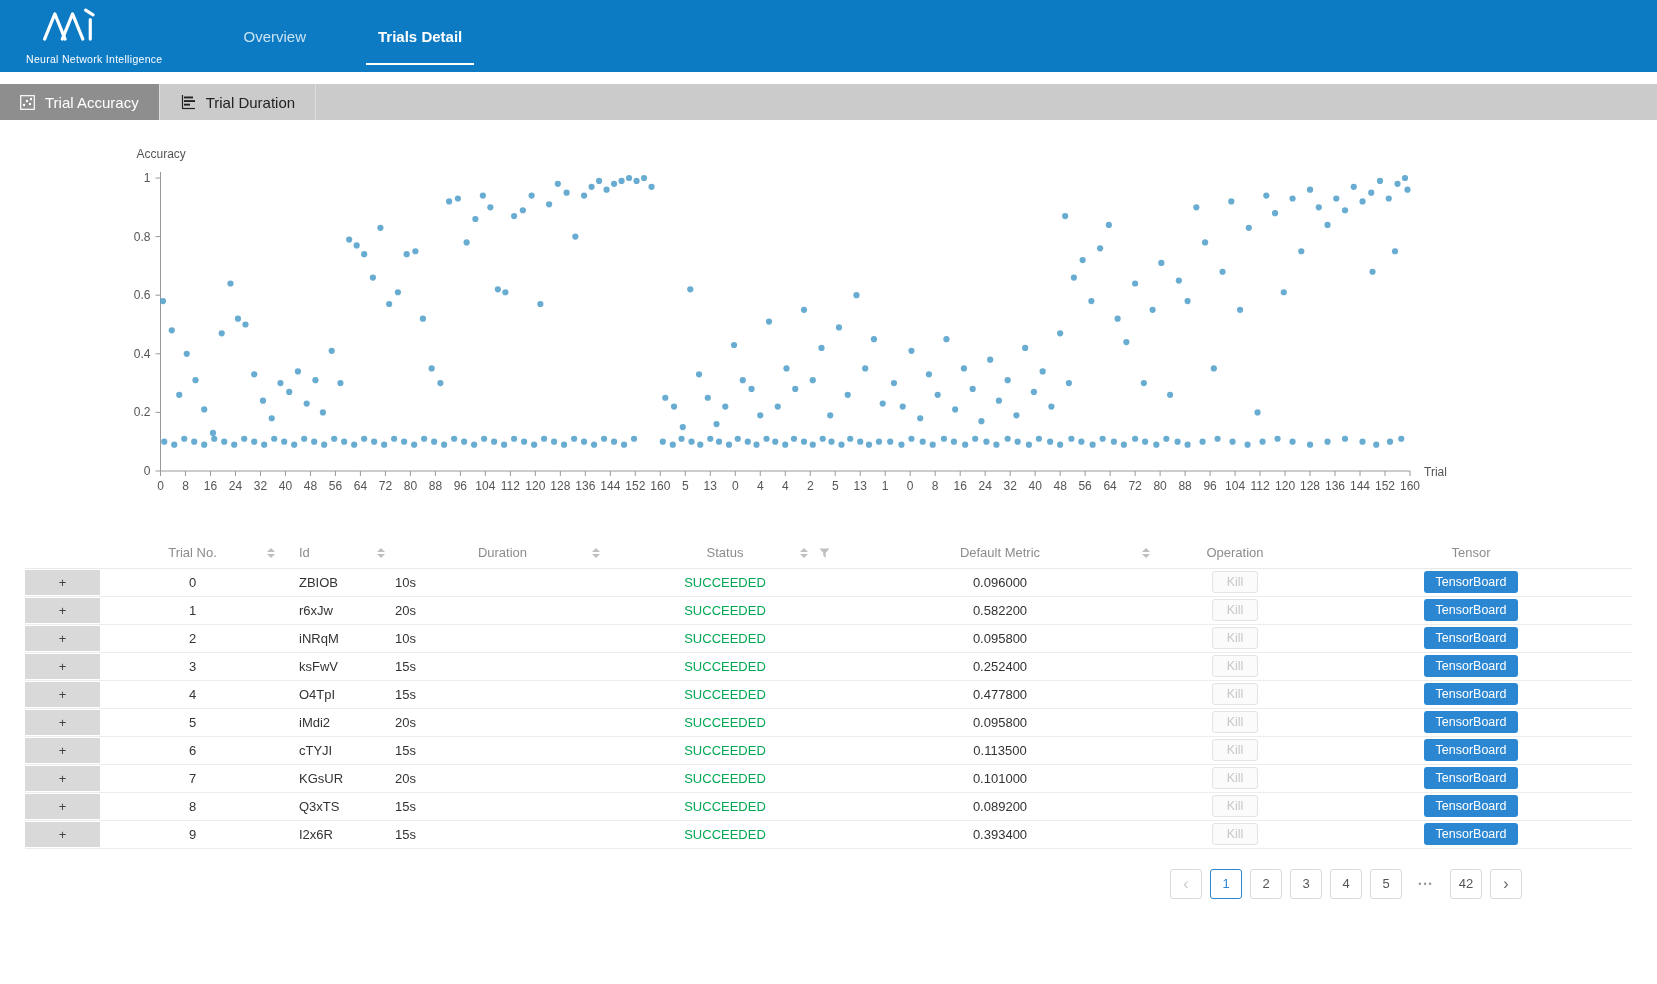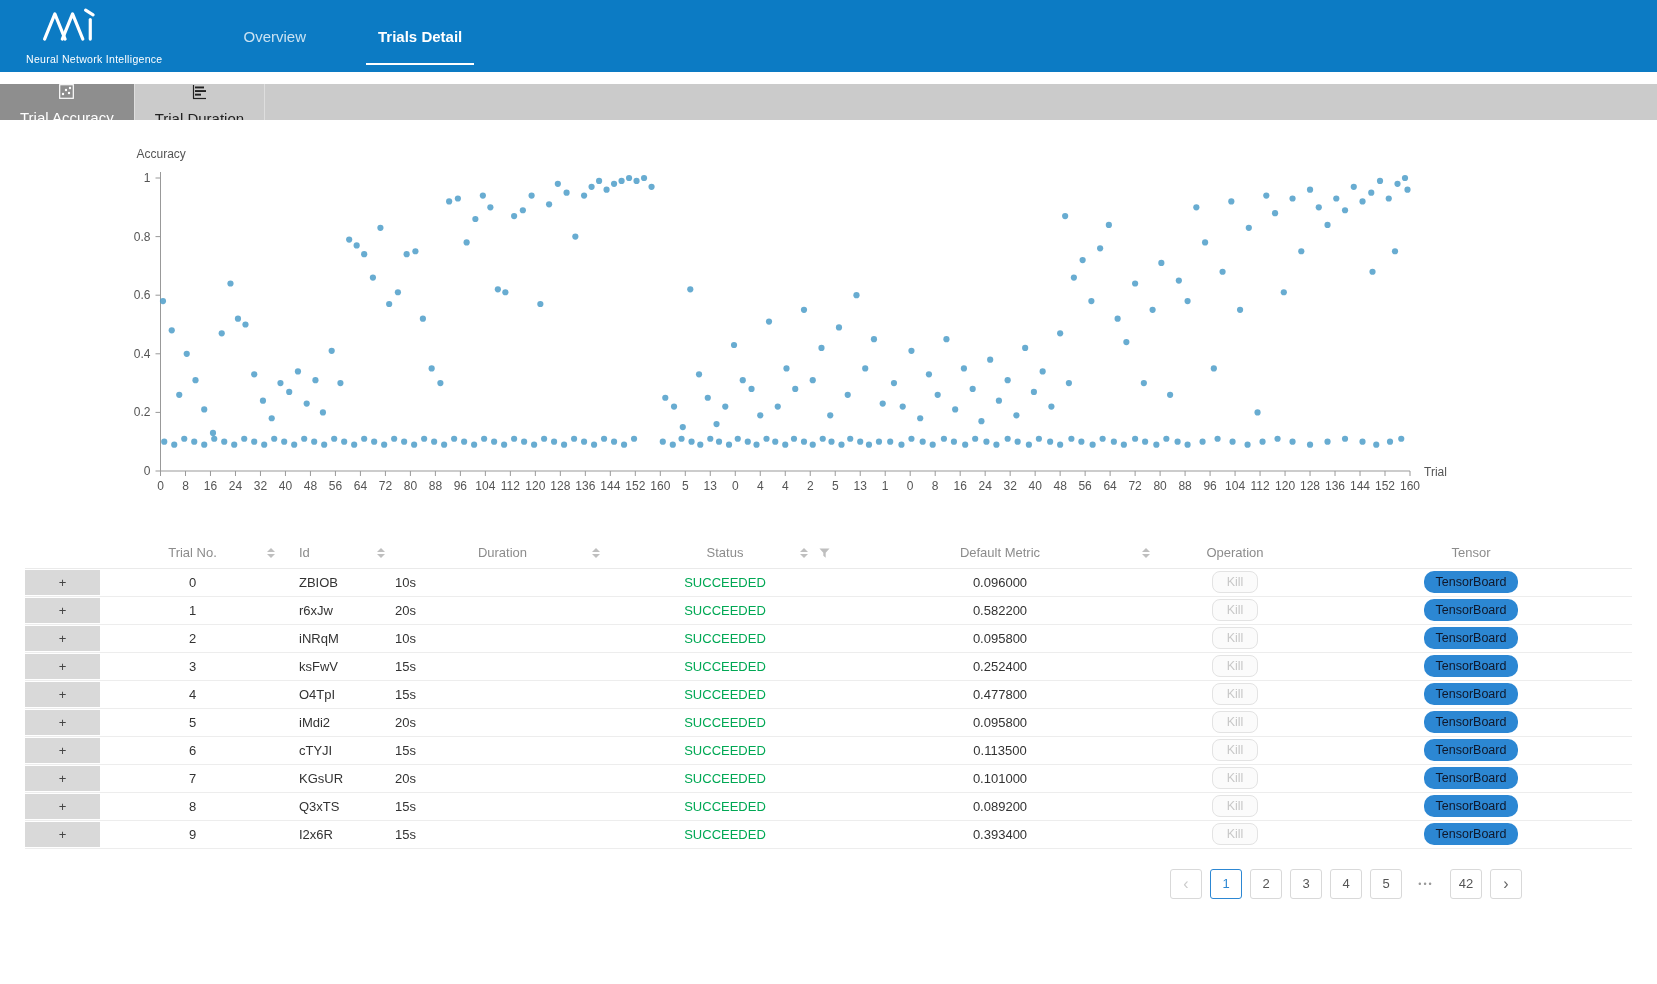--- a/index.html
+++ b/index.html
@@ -18,21 +18,21 @@
   .logo-sub{color:#fff;font-size:10.5px;margin-top:8px;letter-spacing:.3px;white-space:nowrap;}
   .topnav{display:flex;margin-left:45px;height:100%;align-items:center;}
   .nav-item{position:relative;color:rgba(255,255,255,.78);font-size:15px;
             padding:12px 18px;margin:0 18px;height:100%;display:flex;align-items:center;cursor:pointer;}
   .nav-item.active{color:#fff;font-weight:bold;}
   .nav-item.active::after{content:"";position:absolute;left:6px;right:6px;bottom:7px;height:2px;background:#fff;}
 
   
   .tabbar{margin-top:12px;height:36px;background:#cbcbcb;display:flex;align-items:stretch;}
   .tab{display:flex;align-items:center;gap:10px;padding:0 20px;font-size:15px;color:#222;
-       cursor:pointer;border-right:1px solid #dedede;white-space:nowrap;flex-direction:column;}
+       cursor:pointer;border-right:1px solid #dedede;white-space:nowrap;}
   .tab.active{background:#8e8e8e;color:#fff;}
   .tab-icon{display:flex;align-items:center;}
 
   
   .chart-section{position:relative;background:#fff;}
   #chart-svg{display:block;}
   #chart-svg text{font-family:"Liberation Sans",sans-serif;}
   #chart-svg .tick{font-size:12px;fill:#555;}
   #chart-svg .axis-label{font-size:12px;fill:#555;}
 
@@ -55,23 +55,23 @@
 
   tbody tr{border-bottom:1px solid #ededed;}
   tbody td{height:27px;text-align:center;color:#333;padding:0;}
   .cell-expand{padding:0;}
   .expand-inner{background:#d9d9d9;margin:1px 0;height:25px;display:flex;align-items:center;
                 justify-content:center;cursor:pointer;color:#444;font-size:13px;}
   .cell-id{text-align:left;padding-left:14px;}
   .cell-duration{text-align:left;padding-right:48px;}
   .cell-status{color:var(--green);margin-top:20px;}
   .kill-btn{border:1px solid #e3e3e3;background:#fbfbfb;color:#c8c8c8;font-size:12.5px;
-            padding:3px 14px;border-radius:8px;cursor:not-allowed;font-family:inherit;}
-  .tb-btn{border:none;background:var(--accent);color:#0f172a;font-size:12.5px;padding:4px 12px;
-          border-radius:10px;cursor:pointer;font-family:inherit;}
+            padding:3px 14px;border-radius:3px;cursor:not-allowed;font-family:inherit;}
+  .tb-btn{border:none;background:var(--accent);color:#ffffff;font-size:12.5px;padding:4px 12px;
+          border-radius:3px;cursor:pointer;font-family:inherit;}
 
   
   .pagination{display:flex;justify-content:flex-end;gap:8px;margin:20px 135px 0 0;}
   .pg-item{min-width:32px;height:30px;border:1px solid #d9d9d9;background:#fff;border-radius:3px;
            font-size:13px;color:#555;display:flex;align-items:center;justify-content:center;
            cursor:pointer;font-family:inherit;padding:0 6px;}
   .pg-item.active{border-color:var(--accent);color:var(--accent);}
   .pg-item.pg-arrow{color:#ccc;font-size:16px;}
   .pg-item.pg-arrow-next{color:#666;font-size:16px;}
   .pg-item.pg-ellipsis{border:none;color:#9a9a9a;letter-spacing:2px;font-size:9px;}

